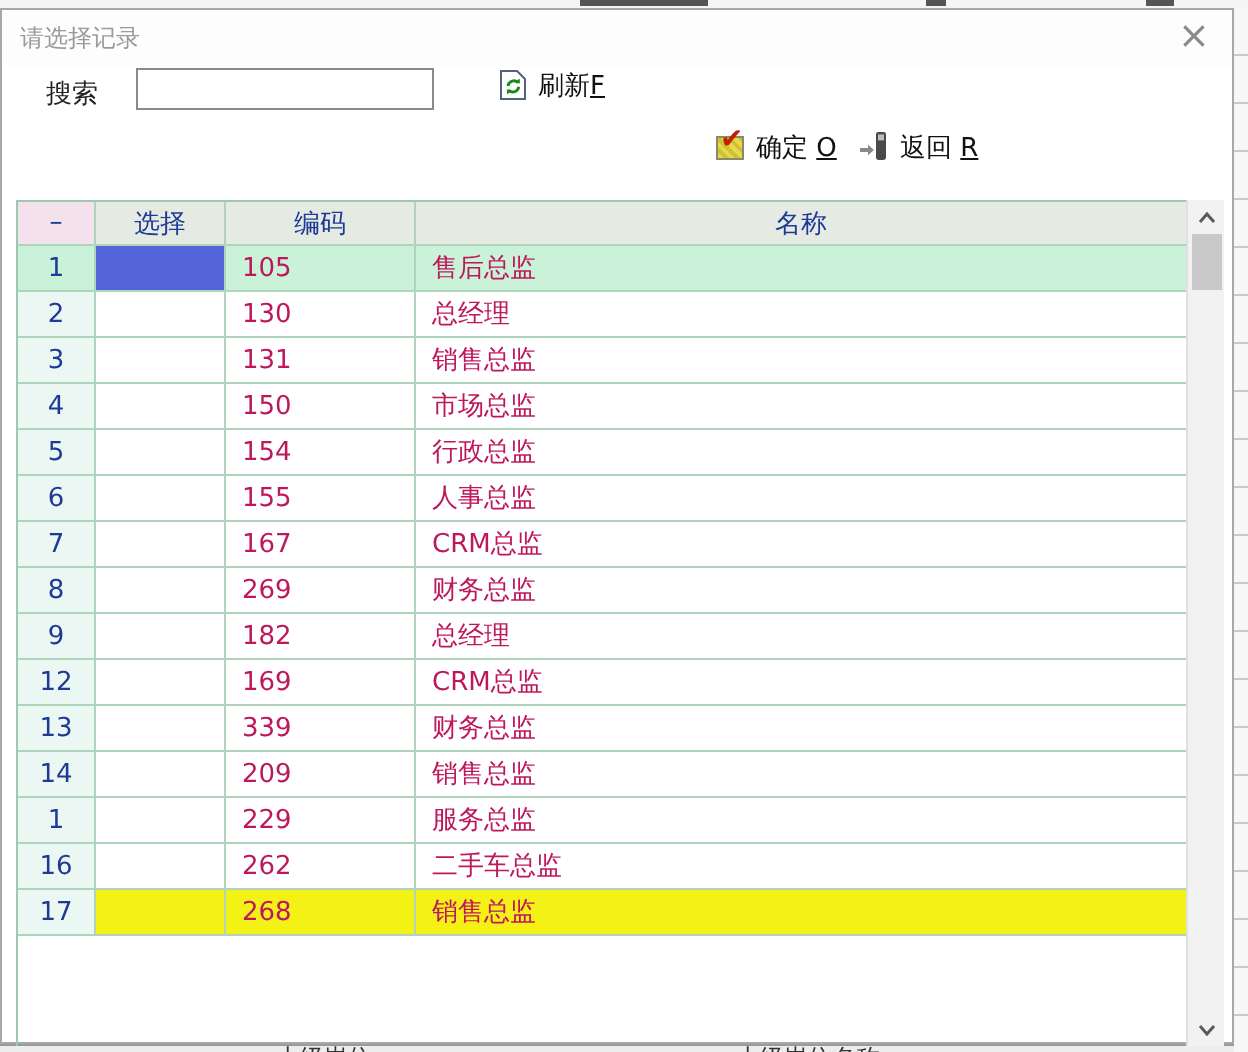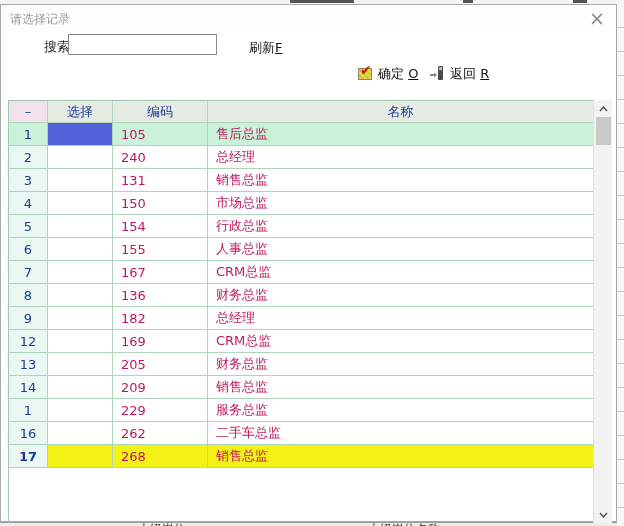--- a/index.html
+++ b/index.html
@@ -37,26 +37,26 @@
     background: #ffffff; border: 1px solid #a8a8a8; padding-left: 20px;
   }
   .titlebar { position: absolute; left: 0; top: 0; width: 100%; height: 28px; background: #fdfdfd; }
   .title { position: absolute; left: 9px; top: 6px; font-size: 12px; color: #9a9a9a; }
   .close-btn {
     position: absolute; right: 8px; top: 2px; width: 22px; height: 22px;
     font-size: 19px; line-height: 22px; text-align: center; color: #8a8a8a; cursor: default;
   }
 
   
-  .search-label { position: absolute; left: 22px; top: 33px; color: #222; margin-left: 21px; }
+  .search-label { position: absolute; left: 22px; top: 33px; color: #222; }
   .search-input {
     position: absolute; left: 67px; top: 29px; width: 149px; height: 21px;
     border: 1px solid #8a8a8a; background: #fff; font-size: 13px; padding: 0 4px; outline: none;
   }
-  .refresh-btn { position: absolute; left: 248px; top: 29px; height: 20px; display: flex; align-items: flex-start; gap: 5px; cursor: default; flex-direction: column; }
+  .refresh-btn { position: absolute; left: 248px; top: 29px; height: 20px; display: flex; align-items: flex-start; gap: 5px; cursor: default; }
   .icon-refresh { width: 15px; height: 17px; display: inline-block; }
 
   
   .confirm-btn { position: absolute; left: 357px; top: 60px; height: 18px; display: flex; align-items: center; gap: 6px; cursor: default; }
   .back-btn    { position: absolute; left: 428px; top: 60px; height: 18px; display: flex; gap: 5px; cursor: default; }
   .hotkey { text-decoration: underline; }
   .icon-confirm {
     position: relative; width: 14px; height: 12px;
     border: 1px solid #8a8a6a;
     background: repeating-linear-gradient(45deg, #e8d84c 0 2px, #cfc23a 2px 4px);
@@ -81,21 +81,21 @@
     height: 22px; font-weight: normal; color: var(--header-text, #1e3a96);
     background: var(--header-green, #e5ebe3); text-align: center; font-size: 13px;
   }
   th.h-index { background: var(--header-pink, #f3e1ec); }
   td { height: 23px; font-size: 13px; background: #fff; }
   td.c-num { text-align: center; color: var(--header-text, #1e3a96); background: #ebf7f2; }
   td.c-code, td.c-name { padding-left: 8px; color: #be185d; }
   tr.state-selected td { background: var(--row-highlight-green, #c9f2d9); }
   tr.state-selected td.c-sel { background: var(--selection-blue, #5363d9); }
   tr.state-yellow td { background: var(--row-highlight-yellow, #f3f116); }
-  tr.state-yellow td.c-num { background: #ebf7f2; font-weight: bold; }
+  tr.state-yellow td.c-num { background: #ebf7f2; }
 
   
   .scrollbar {
     position: absolute; left: 592px; top: 95px; width: 19px; height: 423px;
     background: #f2f2f2; border-left: 1px solid #e0e0e0;
   }
   .sb-btn { position: absolute; left: 0; width: 19px; height: 17px; display: flex; align-items: center; justify-content: center; }
   .sb-up { top: 0; }
   .sb-down { bottom: 0; }
   .sb-thumb { position: absolute; left: 2px; top: 17px; width: 15px; height: 28px; background: #c9c9c9; }
@@ -170,21 +170,21 @@
       <tbody>
           <tr class="state-selected">
     <td class="c-num">1</td>
     <td class="c-sel"></td>
     <td class="c-code">105</td>
     <td class="c-name">售后总监</td>
   </tr>
           <tr class="state-normal">
     <td class="c-num">2</td>
     <td class="c-sel"></td>
-    <td class="c-code">240</td>
+    <td class="c-code">130</td>
     <td class="c-name">总经理</td>
   </tr>
           <tr class="state-normal">
     <td class="c-num">3</td>
     <td class="c-sel"></td>
     <td class="c-code">131</td>
     <td class="c-name">销售总监</td>
   </tr>
           <tr class="state-normal">
     <td class="c-num">4</td>
@@ -206,39 +206,39 @@
   </tr>
           <tr class="state-normal">
     <td class="c-num">7</td>
     <td class="c-sel"></td>
     <td class="c-code">167</td>
     <td class="c-name">CRM总监</td>
   </tr>
           <tr class="state-normal">
     <td class="c-num">8</td>
     <td class="c-sel"></td>
-    <td class="c-code">136</td>
+    <td class="c-code">269</td>
     <td class="c-name">财务总监</td>
   </tr>
           <tr class="state-normal">
     <td class="c-num">9</td>
     <td class="c-sel"></td>
     <td class="c-code">182</td>
     <td class="c-name">总经理</td>
   </tr>
           <tr class="state-normal">
     <td class="c-num">12</td>
     <td class="c-sel"></td>
     <td class="c-code">169</td>
     <td class="c-name">CRM总监</td>
   </tr>
           <tr class="state-normal">
     <td class="c-num">13</td>
     <td class="c-sel"></td>
-    <td class="c-code">205</td>
+    <td class="c-code">339</td>
     <td class="c-name">财务总监</td>
   </tr>
           <tr class="state-normal">
     <td class="c-num">14</td>
     <td class="c-sel"></td>
     <td class="c-code">209</td>
     <td class="c-name">销售总监</td>
   </tr>
           <tr class="state-normal">
     <td class="c-num">1</td>

